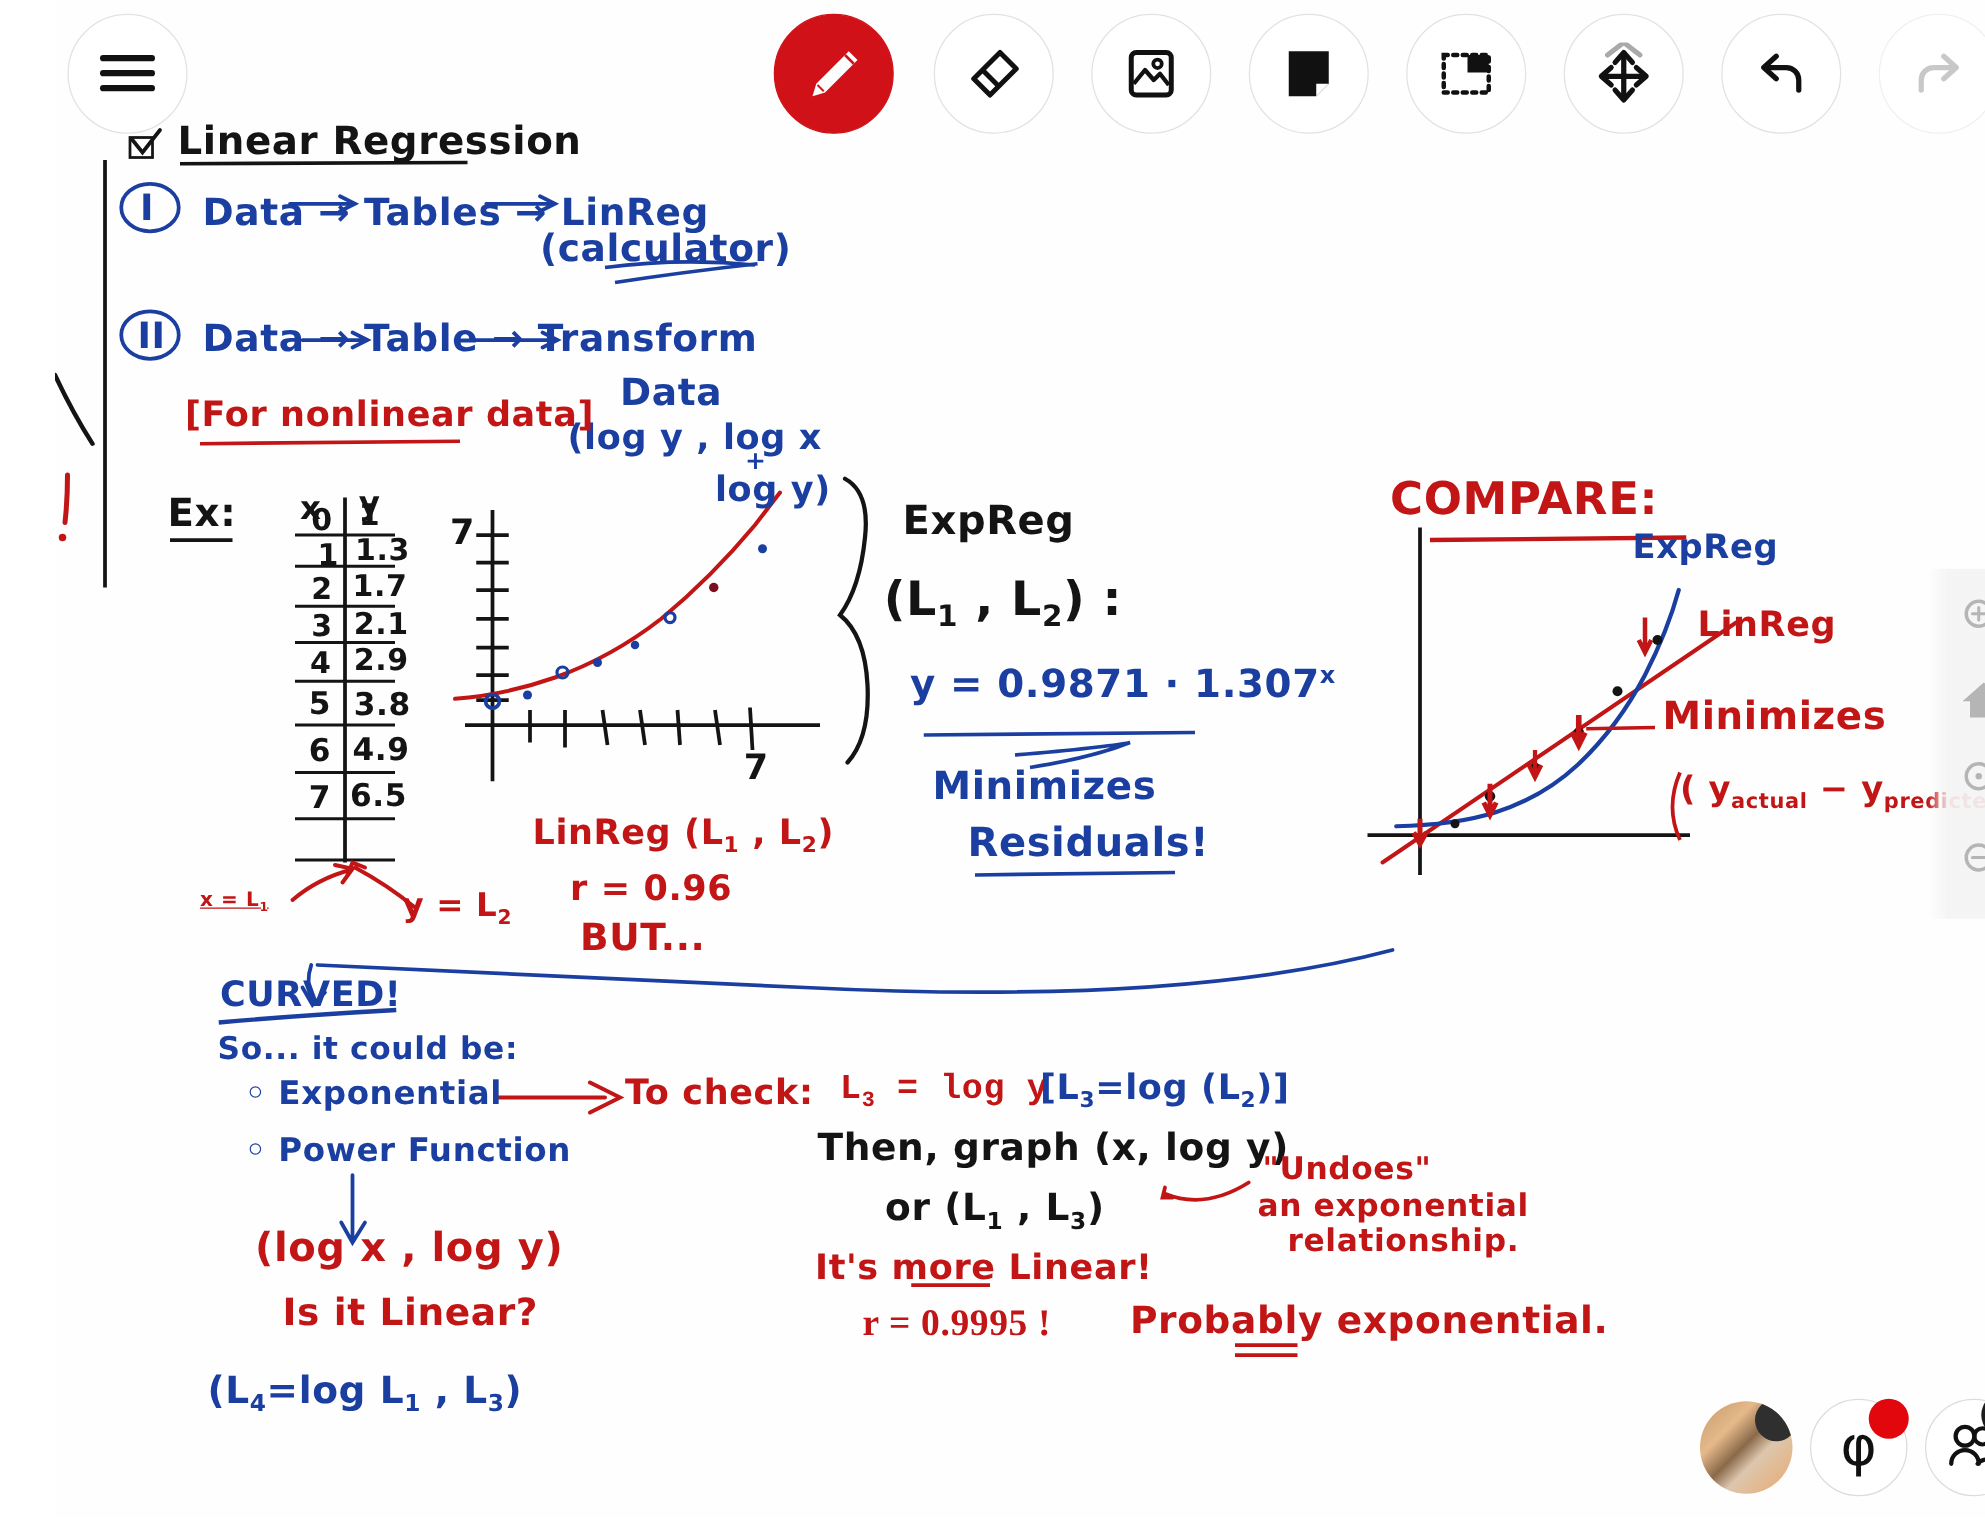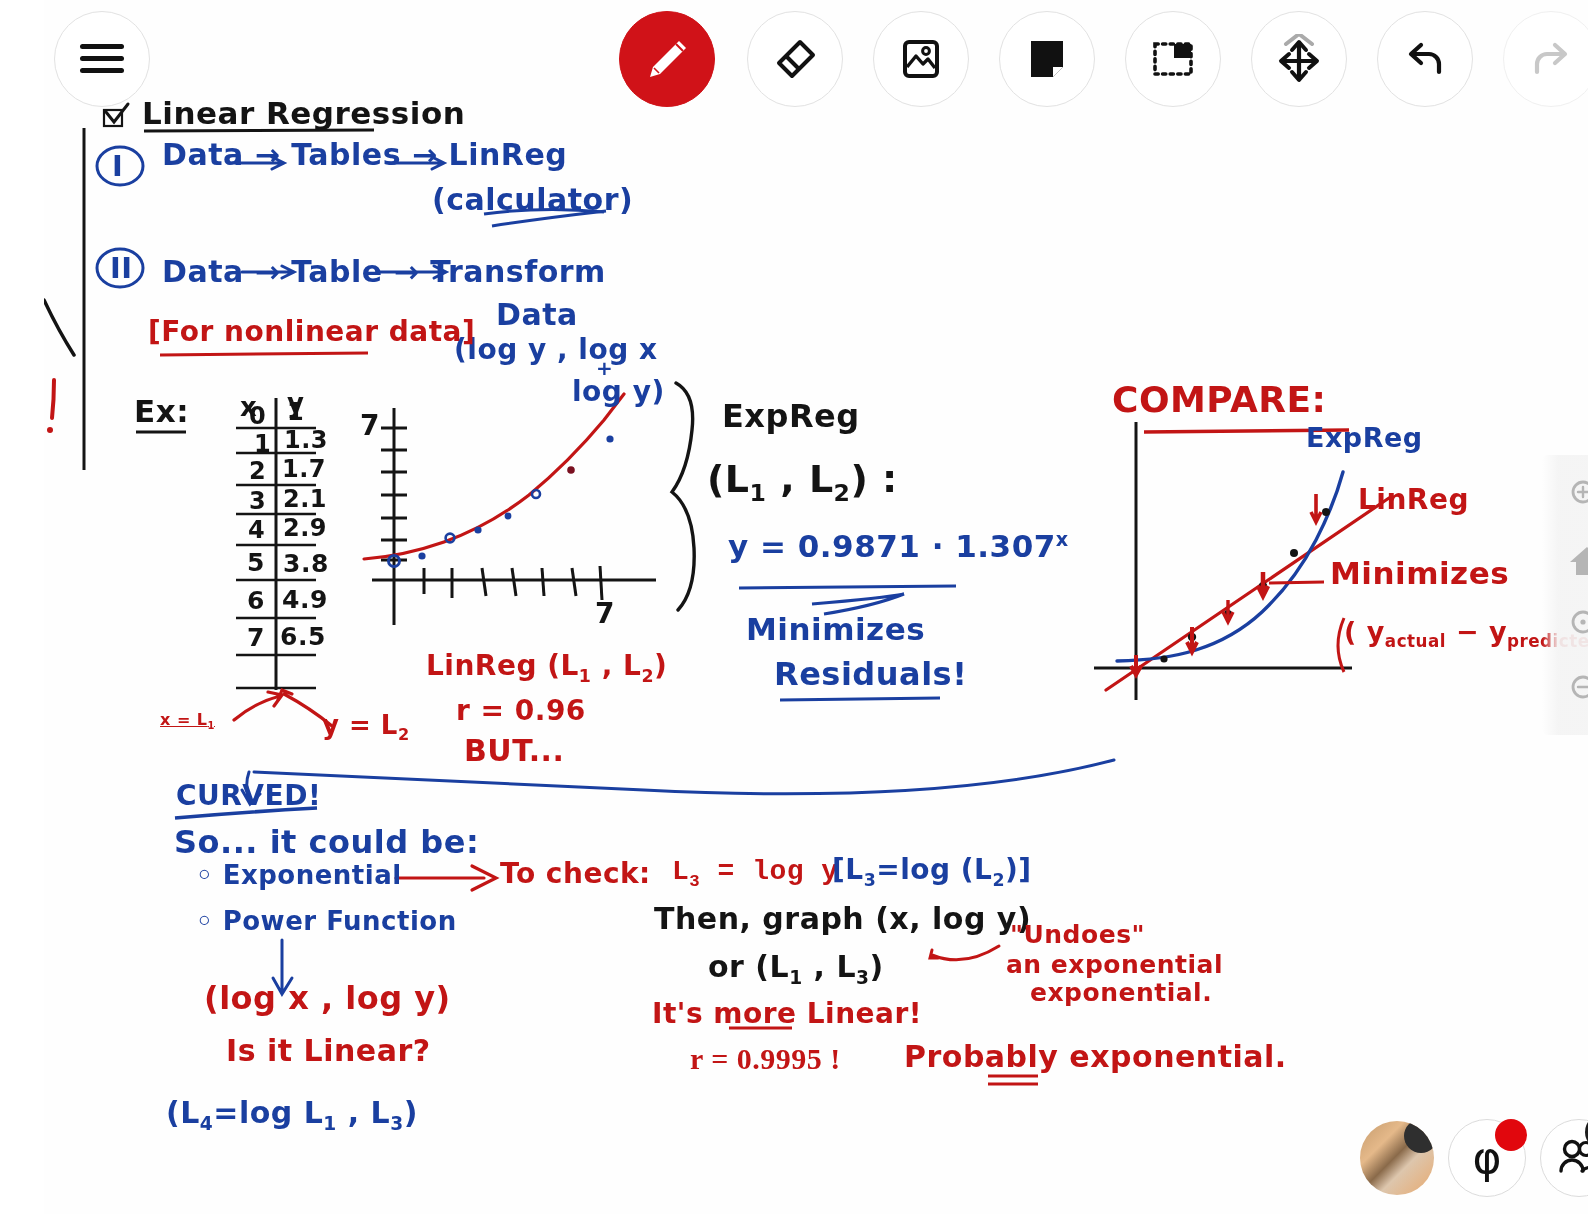--- a/index.html
+++ b/index.html
@@ -254,21 +254,21 @@
     <line x1="1225" y1="583" x2="1280" y2="582" stroke="#c21515" stroke-width="3"></line>
 
     <path d="M 1300 618 Q 1288 646 1300 672" stroke="#c21515" stroke-width="3" fill="none"></path>
   </svg>
 
   <div>
 
     <span class="hw ink-black" style="left:98px; top:98px; font-size:31px;">Linear Regression</span>
 
     <span class="hw ink-blue" style="left:68px; top:152px; font-size:29px;">I</span>
-    <span class="hw ink-blue" style="left:118px; top:140px; font-size:30px;">Data → Tables → LinReg</span>
+    <span class="hw ink-blue" style="left:118px; top:156px; font-size:30px;">Data → Tables → LinReg</span>
     <span class="hw ink-blue" style="left:388px; top:185px; font-size:30px;">(calculator)</span>
 
     <span class="hw ink-blue" style="left:66px; top:254px; font-size:29px;">II</span>
     <span class="hw ink-blue" style="left:118px; top:257px; font-size:30px;">Data → Table → Transform</span>
     <span class="hw ink-blue" style="left:452px; top:300px; font-size:30px;">Data</span>
     <span class="hw ink-blue" style="left:410px; top:336px; font-size:28px;">(log y ,  log x</span>
     <span class="hw ink-blue" style="left:552px; top:358px; font-size:20px;">+</span>
     <span class="hw ink-blue" style="left:528px; top:378px; font-size:28px;">log y)</span>
 
     <span class="hw ink-red" style="left:104px; top:318px; font-size:28px;">[For nonlinear data]</span>
@@ -305,39 +305,39 @@
     <span class="hw ink-red" style="left:412px; top:697px; font-size:28px;">r = 0.96</span>
     <span class="hw ink-red" style="left:420px; top:736px; font-size:30px;">BUT...</span>
 
     <span class="hw ink-black" style="left:678px; top:400px; font-size:32px;">ExpReg</span>
     <span class="hw ink-black" style="left:663px; top:460px; font-size:38px;text-align:center;"><span>(L</span><span class="sub">1</span><span> , L</span><span class="sub">2</span><span>) :</span></span>
     <span class="hw ink-blue" style="left:684px; top:530px; font-size:31px;"><span>y = 0.9871 · 1.307</span><span class="sup">x</span></span>
     <span class="hw ink-blue" style="left:702px; top:614px; font-size:31px;">Minimizes</span>
     <span class="hw ink-blue" style="left:730px; top:658px; font-size:32px;">Residuals!</span>
 
     <span class="hw ink-blue" style="left:132px; top:782px; font-size:28px;">CURVED!</span>
-    <span class="hw ink-blue" style="left:130px; top:826px; font-size:32px;">So... it could be:</span>
+    <span class="hw ink-blue" style="left:130px; top:826px; font-size:25px;">So... it could be:</span>
     <span class="hw ink-blue" style="left:152px; top:862px; font-size:26px;"><span>◦</span> <span>Exponential</span></span>
     <span class="hw ink-blue" style="left:152px; top:908px; font-size:26px;"><span>◦</span> <span>Power Function</span></span>
 
     <span class="hw ink-red" style="left:160px; top:982px; font-size:32px;">(log x , log y)</span>
     <span class="hw ink-red" style="left:182px; top:1036px; font-size:30px;">Is it Linear?</span>
 
     <span class="hw ink-blue" style="left:122px; top:1098px; font-size:30px;"><span>(L</span><span class="sub">4</span><span>=log L</span><span class="sub">1</span><span> , L</span><span class="sub">3</span><span>)</span></span>
 
     <span class="hw ink-red" style="left:456px; top:860px; font-size:28px;">To check:</span>
     <span class="hw ink-red" style="left:628px; top:858px; font-size:28px;font-family:Liberation Mono, monospace;"><span>L</span><span class="sub">3</span><span> = log y</span></span>
     <span class="hw ink-blue" style="left:788px; top:856px; font-size:28px;"><span>[L</span><span class="sub">3</span><span>=log (L</span><span class="sub">2</span><span>)]</span></span>
 
     <span class="hw ink-black" style="left:610px; top:904px; font-size:30px;">Then, graph (x, log y)</span>
     <span class="hw ink-black" style="left:664px; top:952px; font-size:30px;"><span>or  (L</span><span class="sub">1</span><span> , L</span><span class="sub">3</span><span>)</span></span>
 
     <span class="hw ink-red" style="left:966px; top:922px; font-size:25px;">"Undoes"</span>
     <span class="hw ink-red" style="left:962px; top:952px; font-size:25px;">an exponential</span>
-    <span class="hw ink-red" style="left:986px; top:980px; font-size:25px;">exponential.</span>
+    <span class="hw ink-red" style="left:986px; top:980px; font-size:25px;">relationship.</span>
 
     <span class="hw ink-red" style="left:608px; top:1000px; font-size:28px;">It's more Linear!</span>
     <span class="hw ink-red" style="left:646px; top:1044px; font-size:30px;font-family:Liberation Serif, serif;">r = 0.9995 !</span>
     <span class="hw ink-red" style="left:860px; top:1042px; font-size:30px;">Probably exponential.</span>
 
     <span class="hw ink-red" style="left:1068px; top:382px; font-size:36px;">COMPARE:</span>
     <span class="hw ink-blue" style="left:1262px; top:424px; font-size:27px;">ExpReg</span>
     <span class="hw ink-red" style="left:1314px; top:486px; font-size:28px;">LinReg</span>
     <span class="hw ink-red" style="left:1286px; top:558px; font-size:31px;">Minimizes</span>
     <span class="hw ink-red" style="left:1300px; top:618px; font-size:27px;"><span>( y</span><span class="sub">actual</span><span> − y</span><span class="sub">predicted</span></span>

